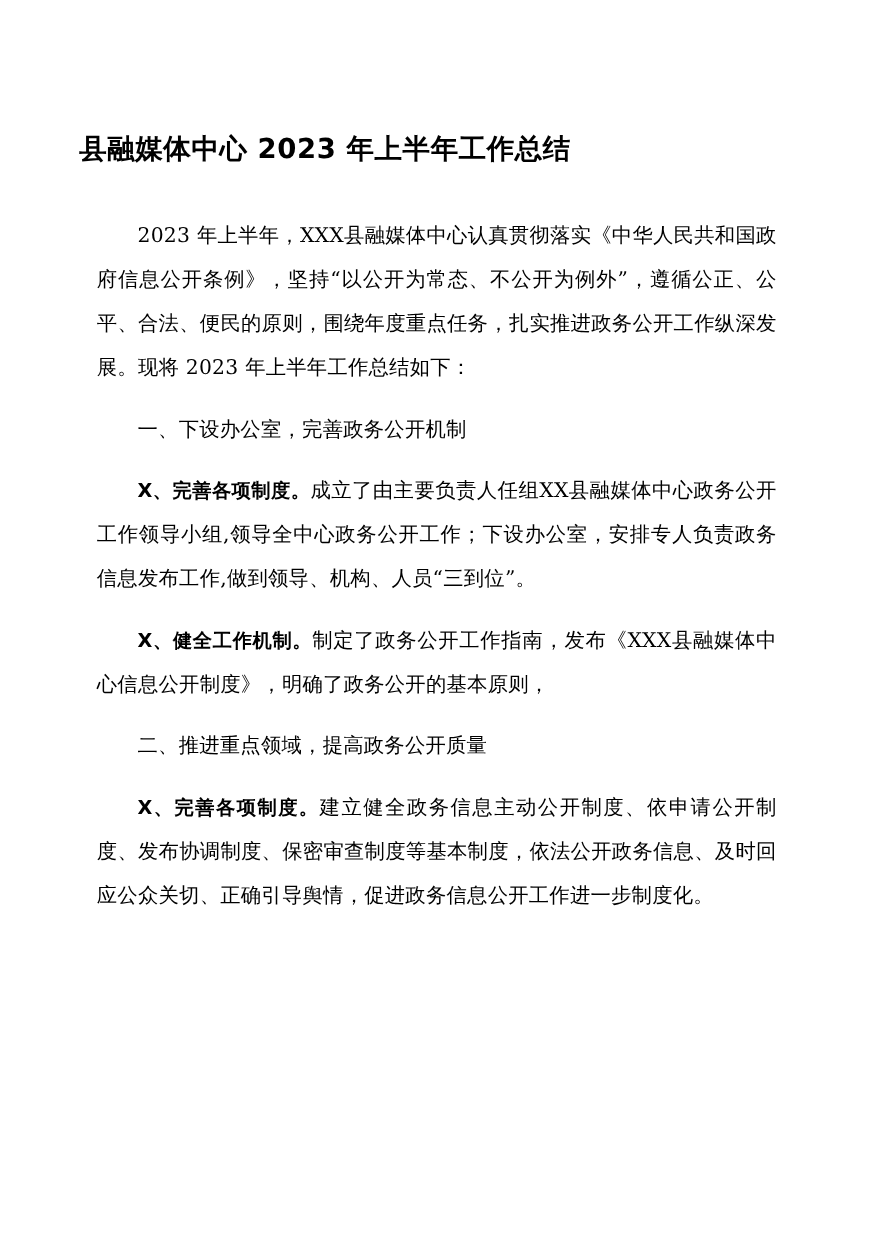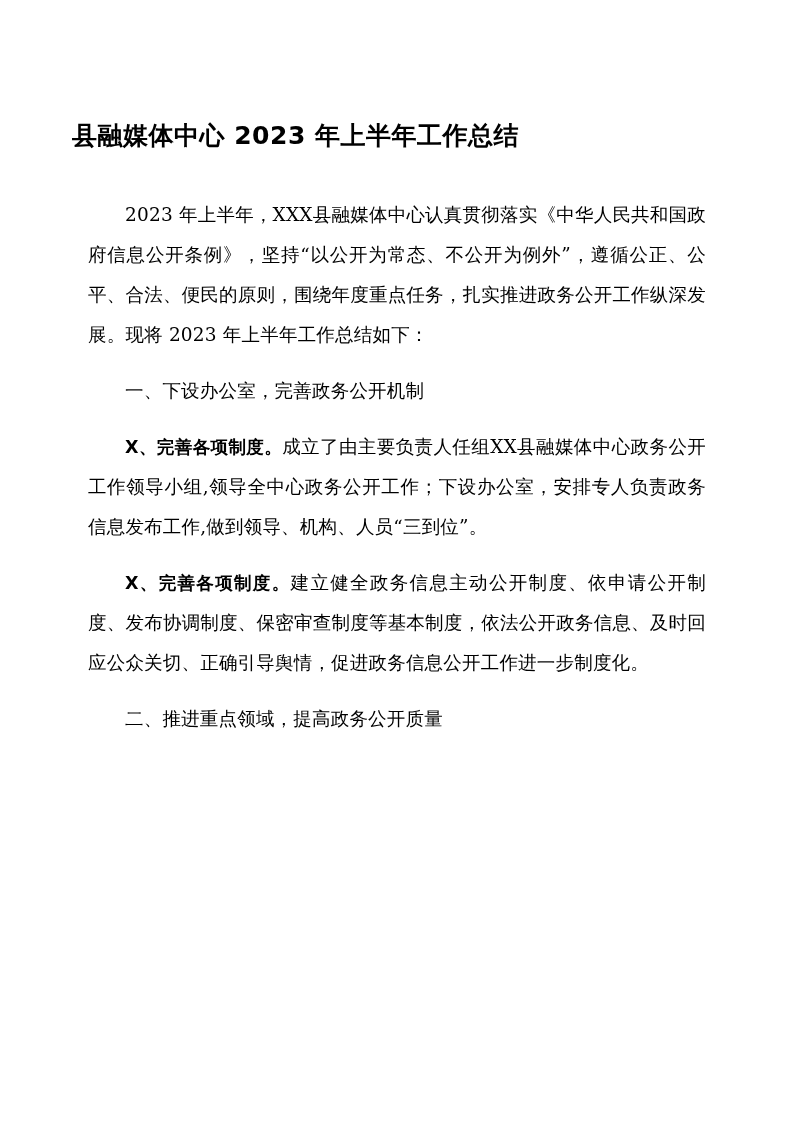--- a/index.html
+++ b/index.html
@@ -61,24 +61,27 @@
   </p>
 
   <p class="para indent">
     <span class="lead"></span><span>一、下设办公室，完善政务公开机制</span>
   </p>
 
   <p class="para indent">
     <span class="lead">X、完善各项制度。</span><span>成立了由主要负责人任组XX县融媒体中心政务公开工作领导小组,领导全中心政务公开工作；下设办公室，安排专人负责政务信息发布工作,做到领导、机构、人员“三到位”。</span>
   </p>
 
+  <p class="para indent">
+    <span class="lead">X、健全工作机制。</span><span>制定了政务公开工作指南，发布《XXX县融媒体中心信息公开制度》，明确了政务公开的基本原则，</span>
+  </p>
 
 
   <p class="para indent">
-    <span class="lead">X、完善各项制度。</span><span>建立健全政务信息主动公开制度、依申请公开制度、发布协调制度、保密审查制度等基本制度，依法公开政务信息、及时回应公众关切、正确引导舆情，促进政务信息公开工作进一步制度化。</span>
+    <span class="lead"></span><span>二、推进重点领域，提高政务公开质量</span>
   </p>
 
   <p class="para indent">
-    <span class="lead"></span><span>二、推进重点领域，提高政务公开质量</span>
+    <span class="lead">X、完善各项制度。</span><span>建立健全政务信息主动公开制度、依申请公开制度、发布协调制度、保密审查制度等基本制度，依法公开政务信息、及时回应公众关切、正确引导舆情，促进政务信息公开工作进一步制度化。</span>
   </p>
 
 
 </div>
 
 </body></html>

